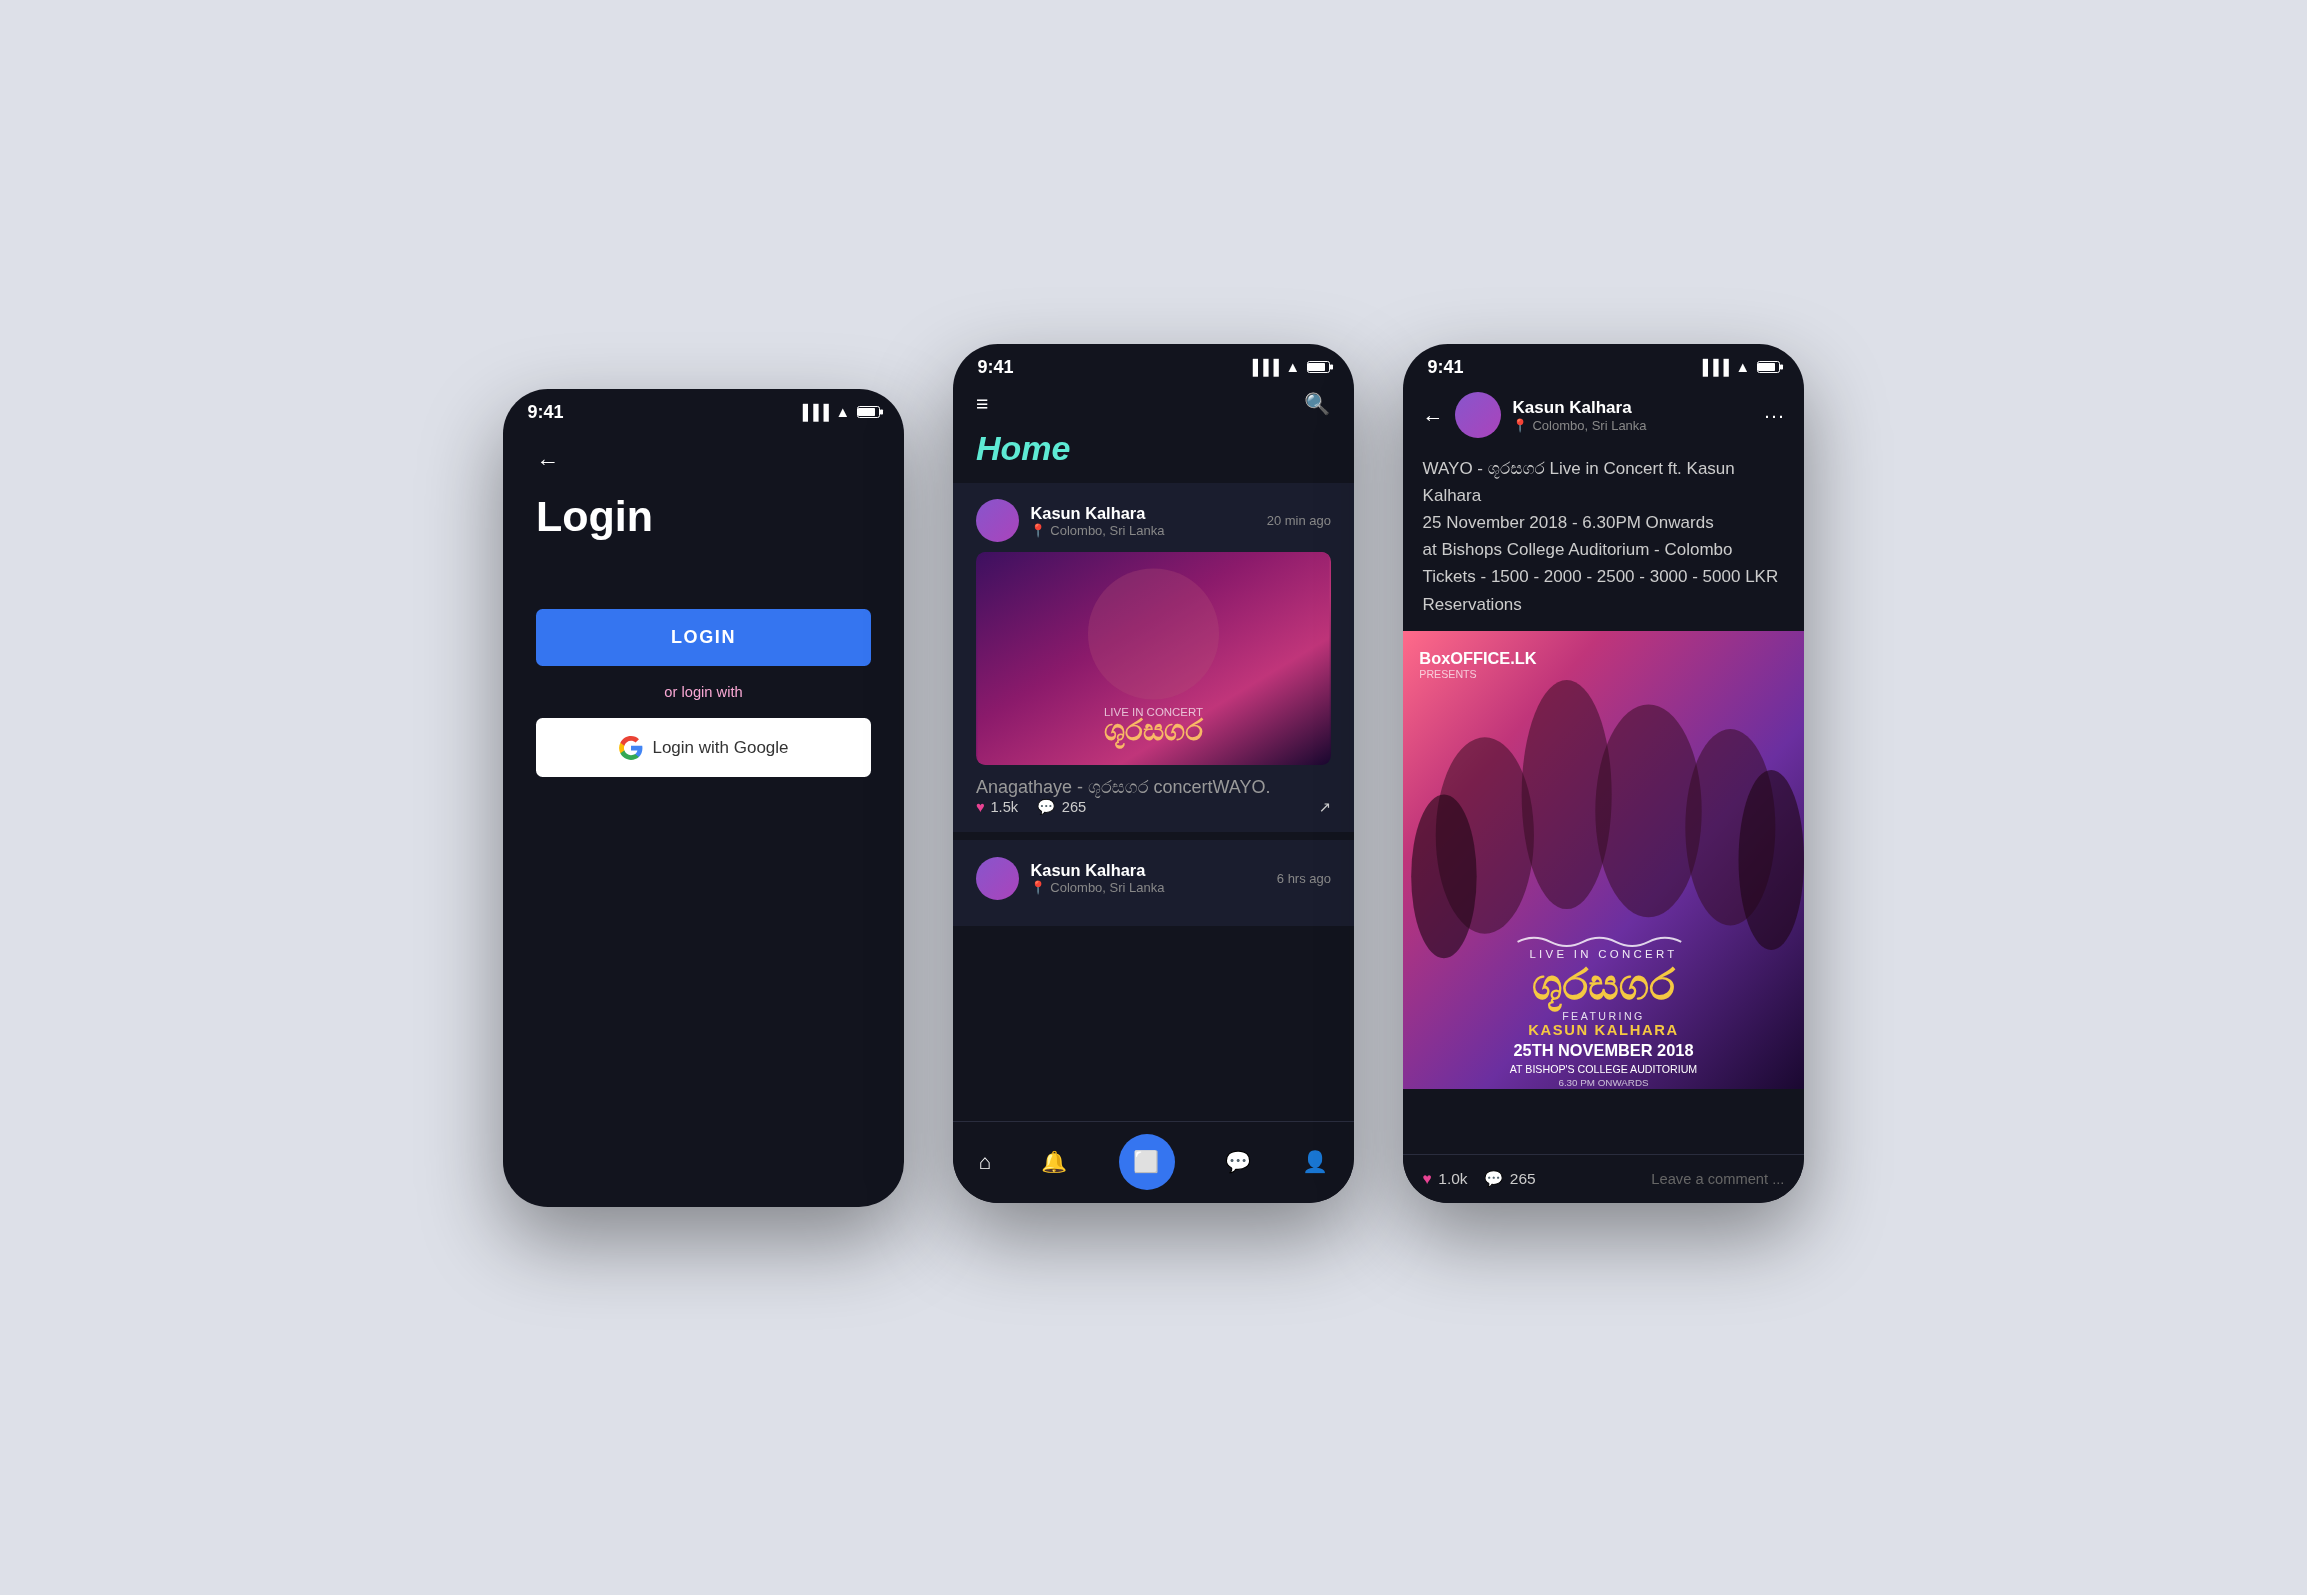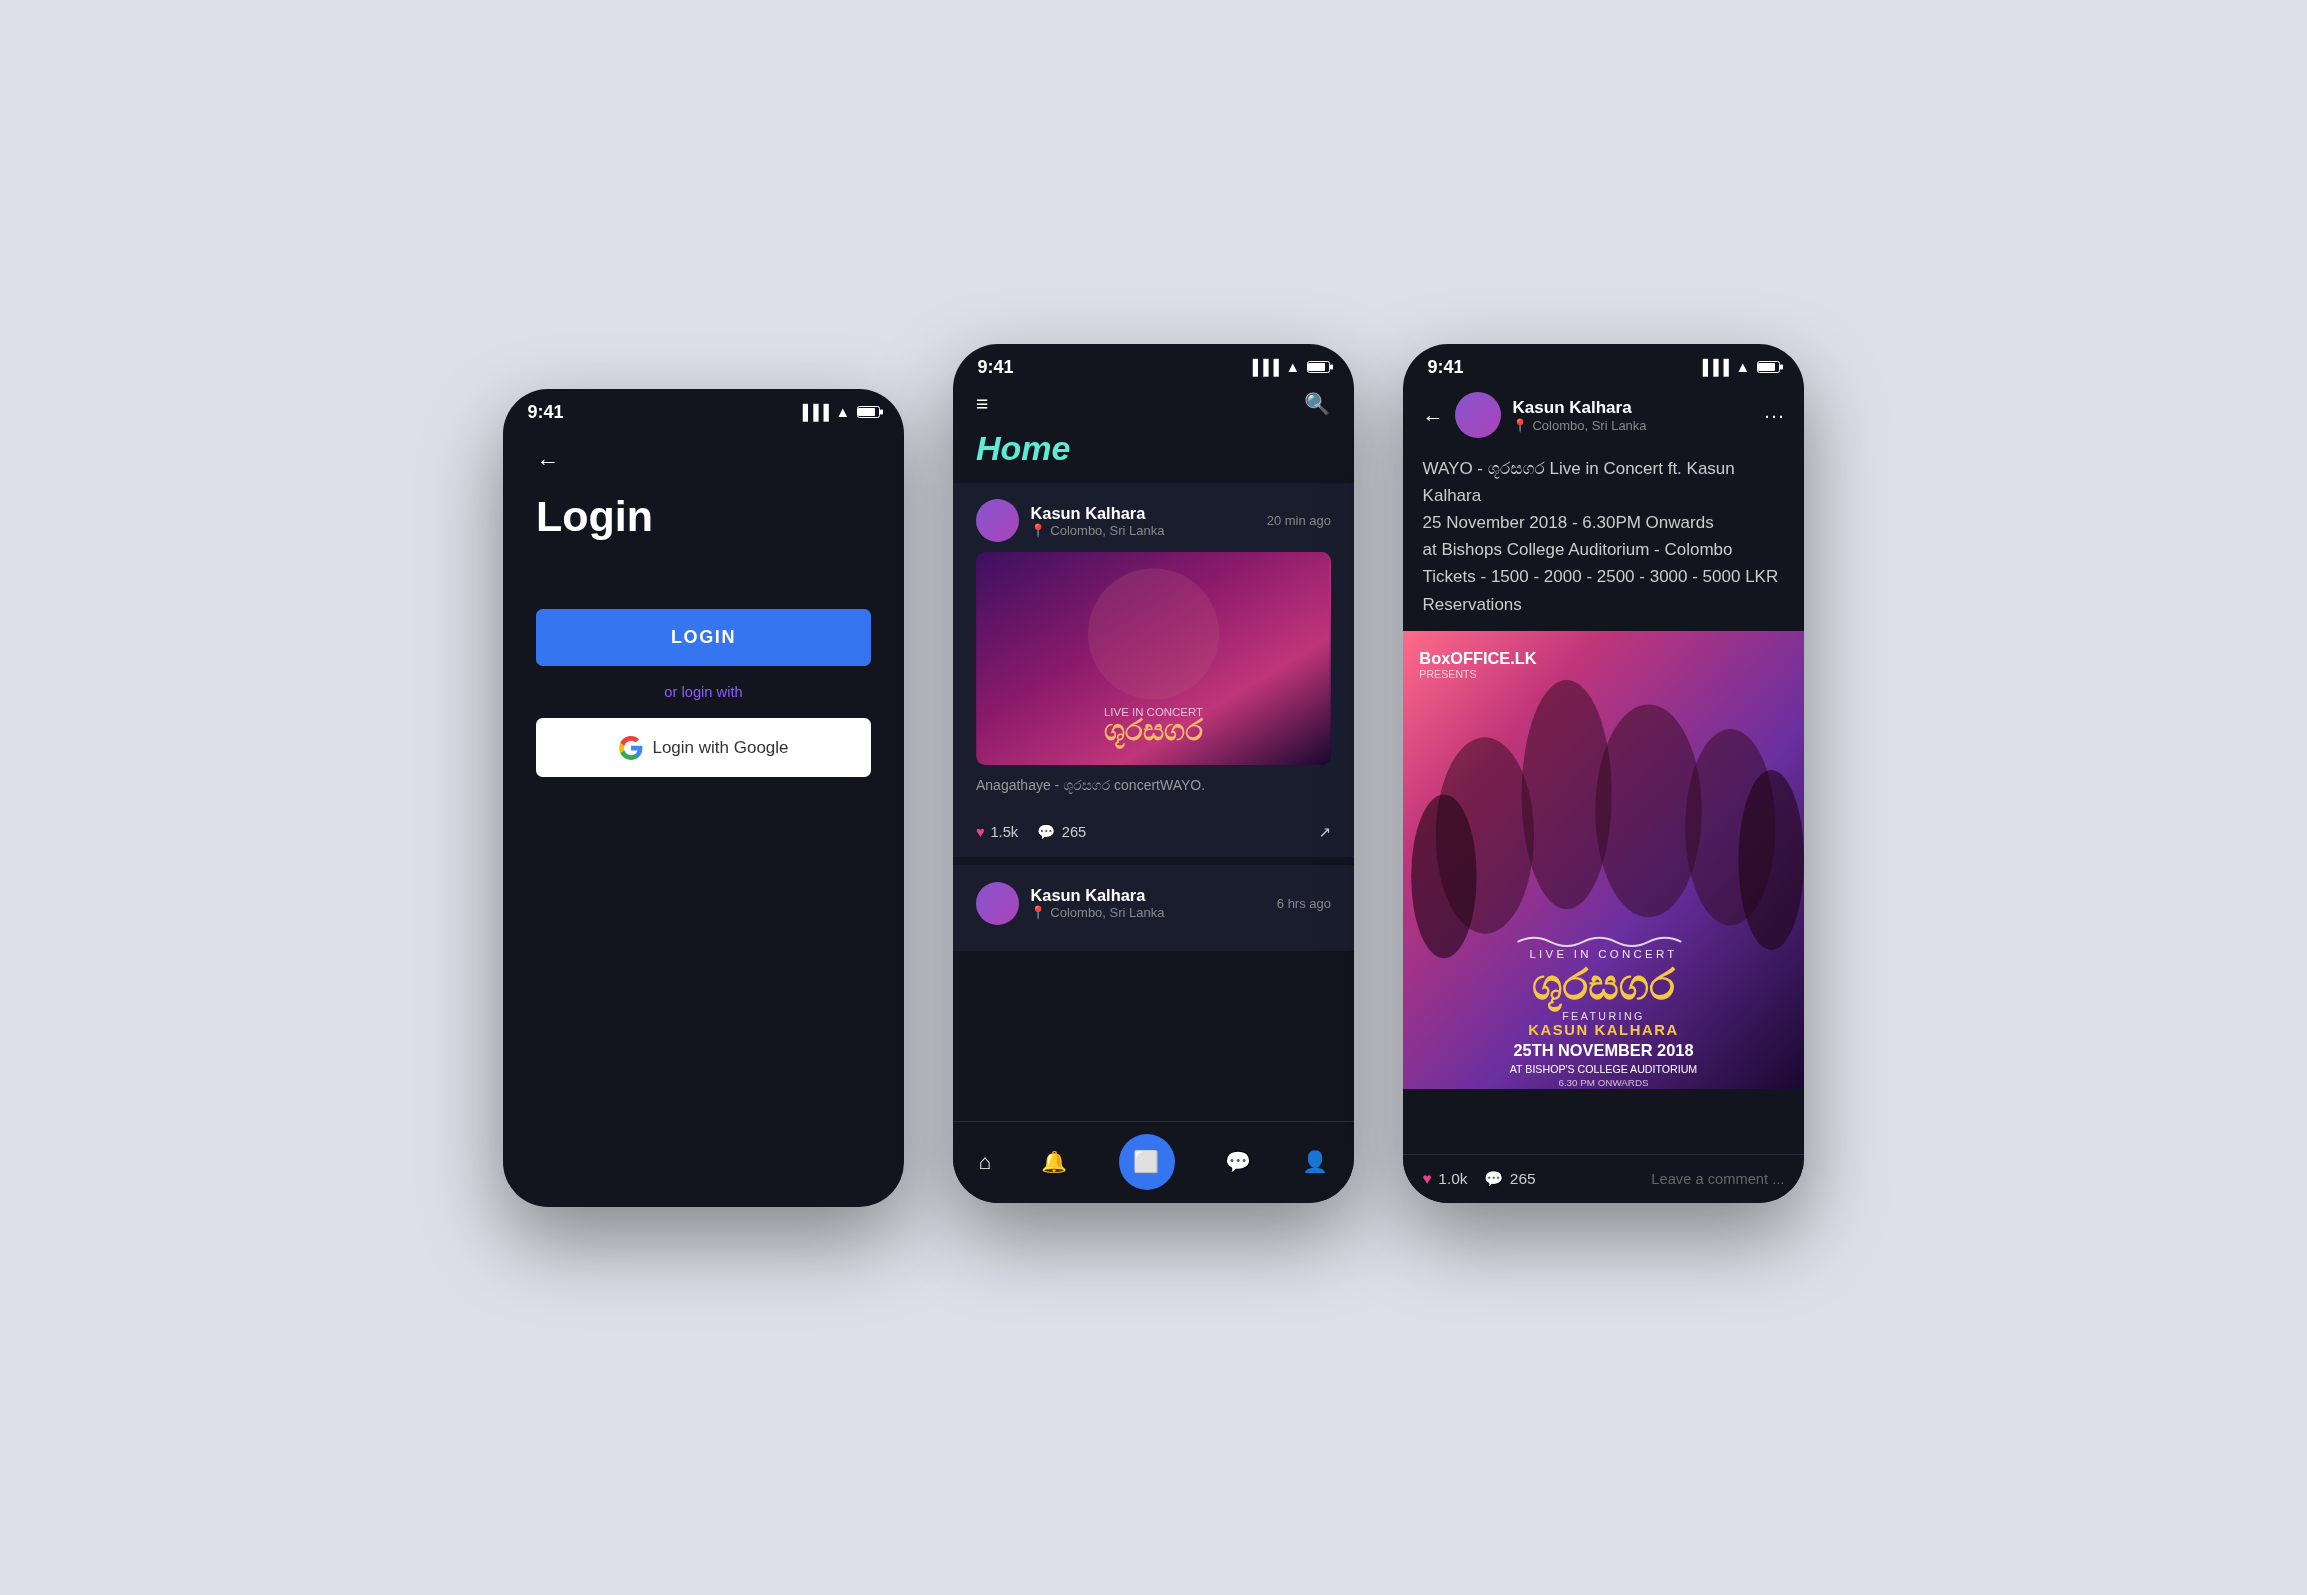--- a/index.html
+++ b/index.html
@@ -103,21 +103,21 @@
       border: none;
       border-radius: 6.5px;
       width: 100%;
       padding: 18px;
       margin-top: 29.5px;
       cursor: pointer;
       text-align: center;
     }
     .or-text {
       text-align: center;
-      color: #8b5cf6;
+      color: #f9a8d4;
       font-size: 14.7px;
       margin: 18px 0;
     }
     .google-btn {
       background: #fff;
       border-radius: 6.5px;
       width: 100%;
       padding: 16.4px;
       display: flex;
       align-items: center;
@@ -215,22 +215,22 @@
     .concert-art {
       width: 100%;
       height: 100%;
       display: flex;
       align-items: center;
       justify-content: center;
       background: linear-gradient(135deg, #3d1060 0%, #8b1a6b 40%, #c0357a 70%, #1a0830 100%);
     }
     .post-caption {
       color: #999;
-      font-size: 14px;
-      margin-bottom: 29px;
+      font-size: 18px;
+      margin-bottom: 0;
     }
     .post-actions {
       display: flex;
       align-items: center;
       gap: 19.6px;
     }
     .action-btn {
       display: flex;
       align-items: center;
       gap: 5.7px;

